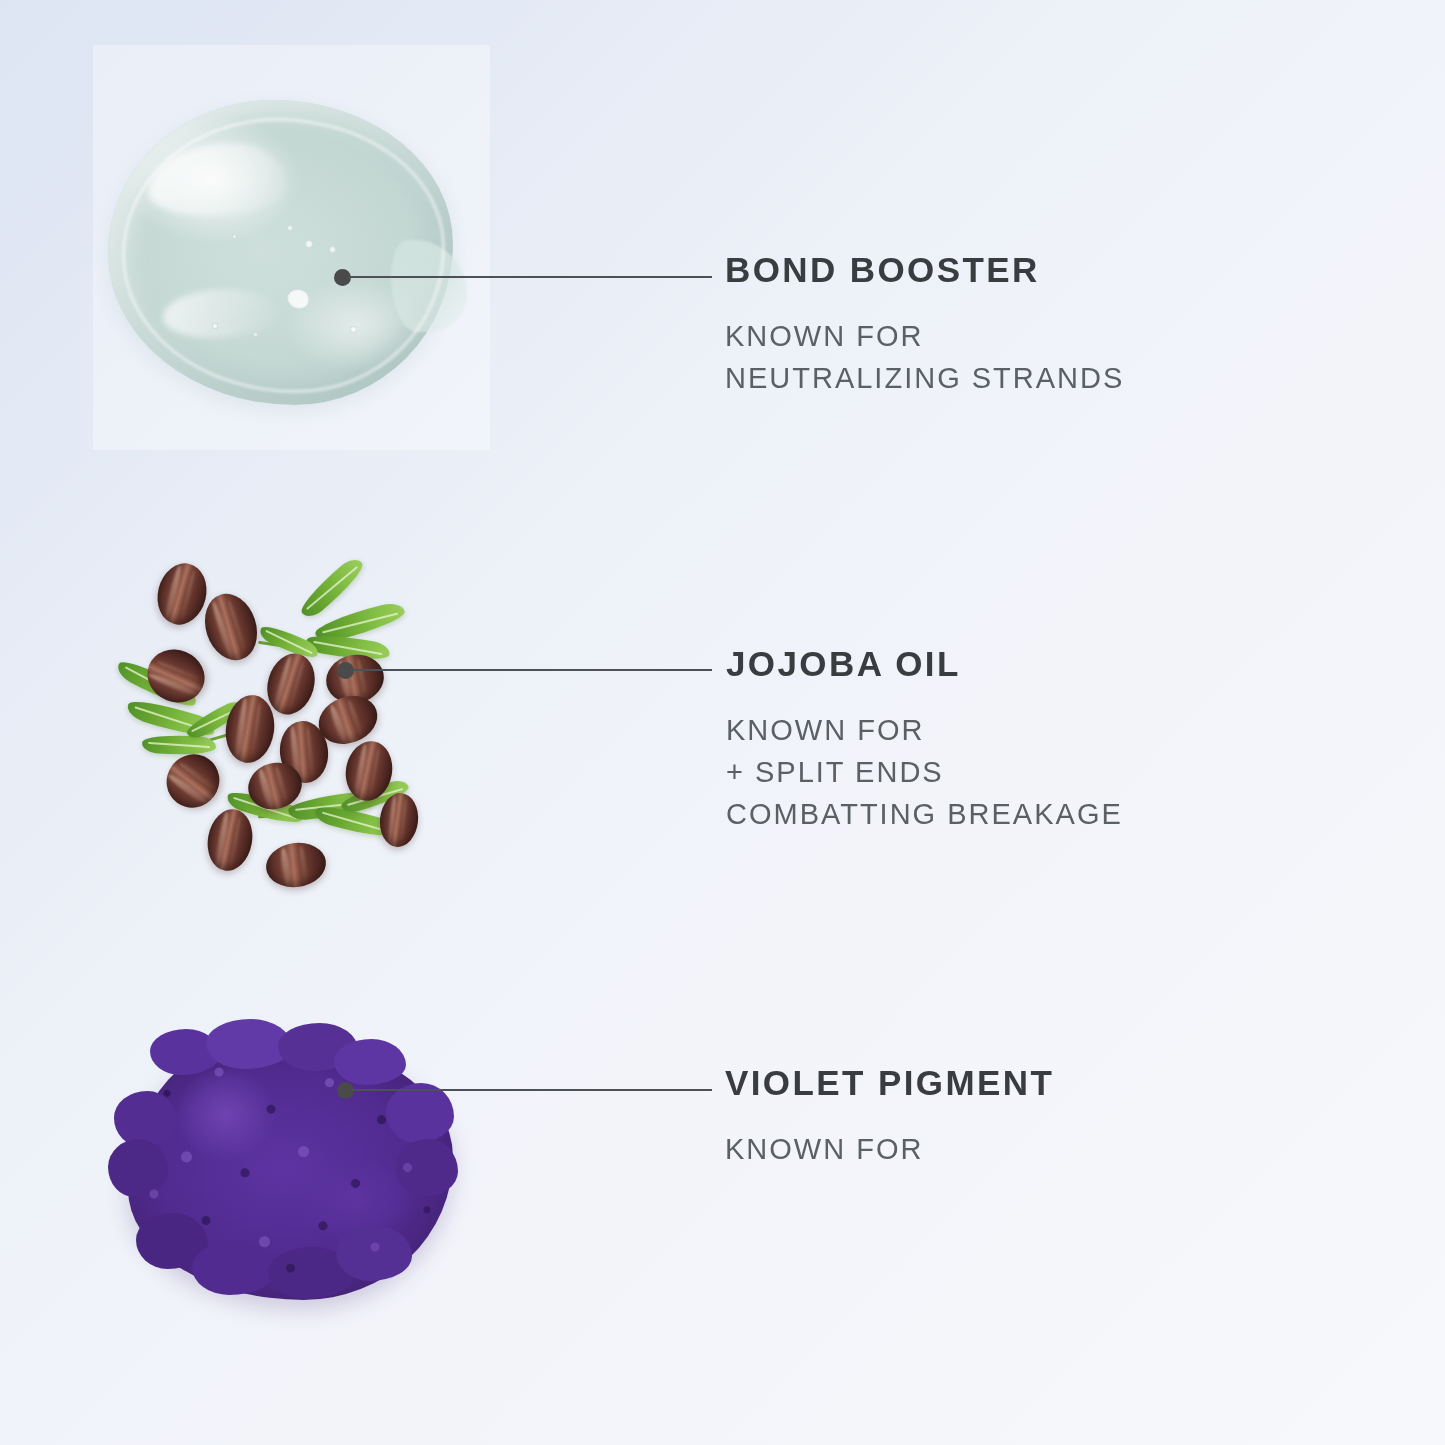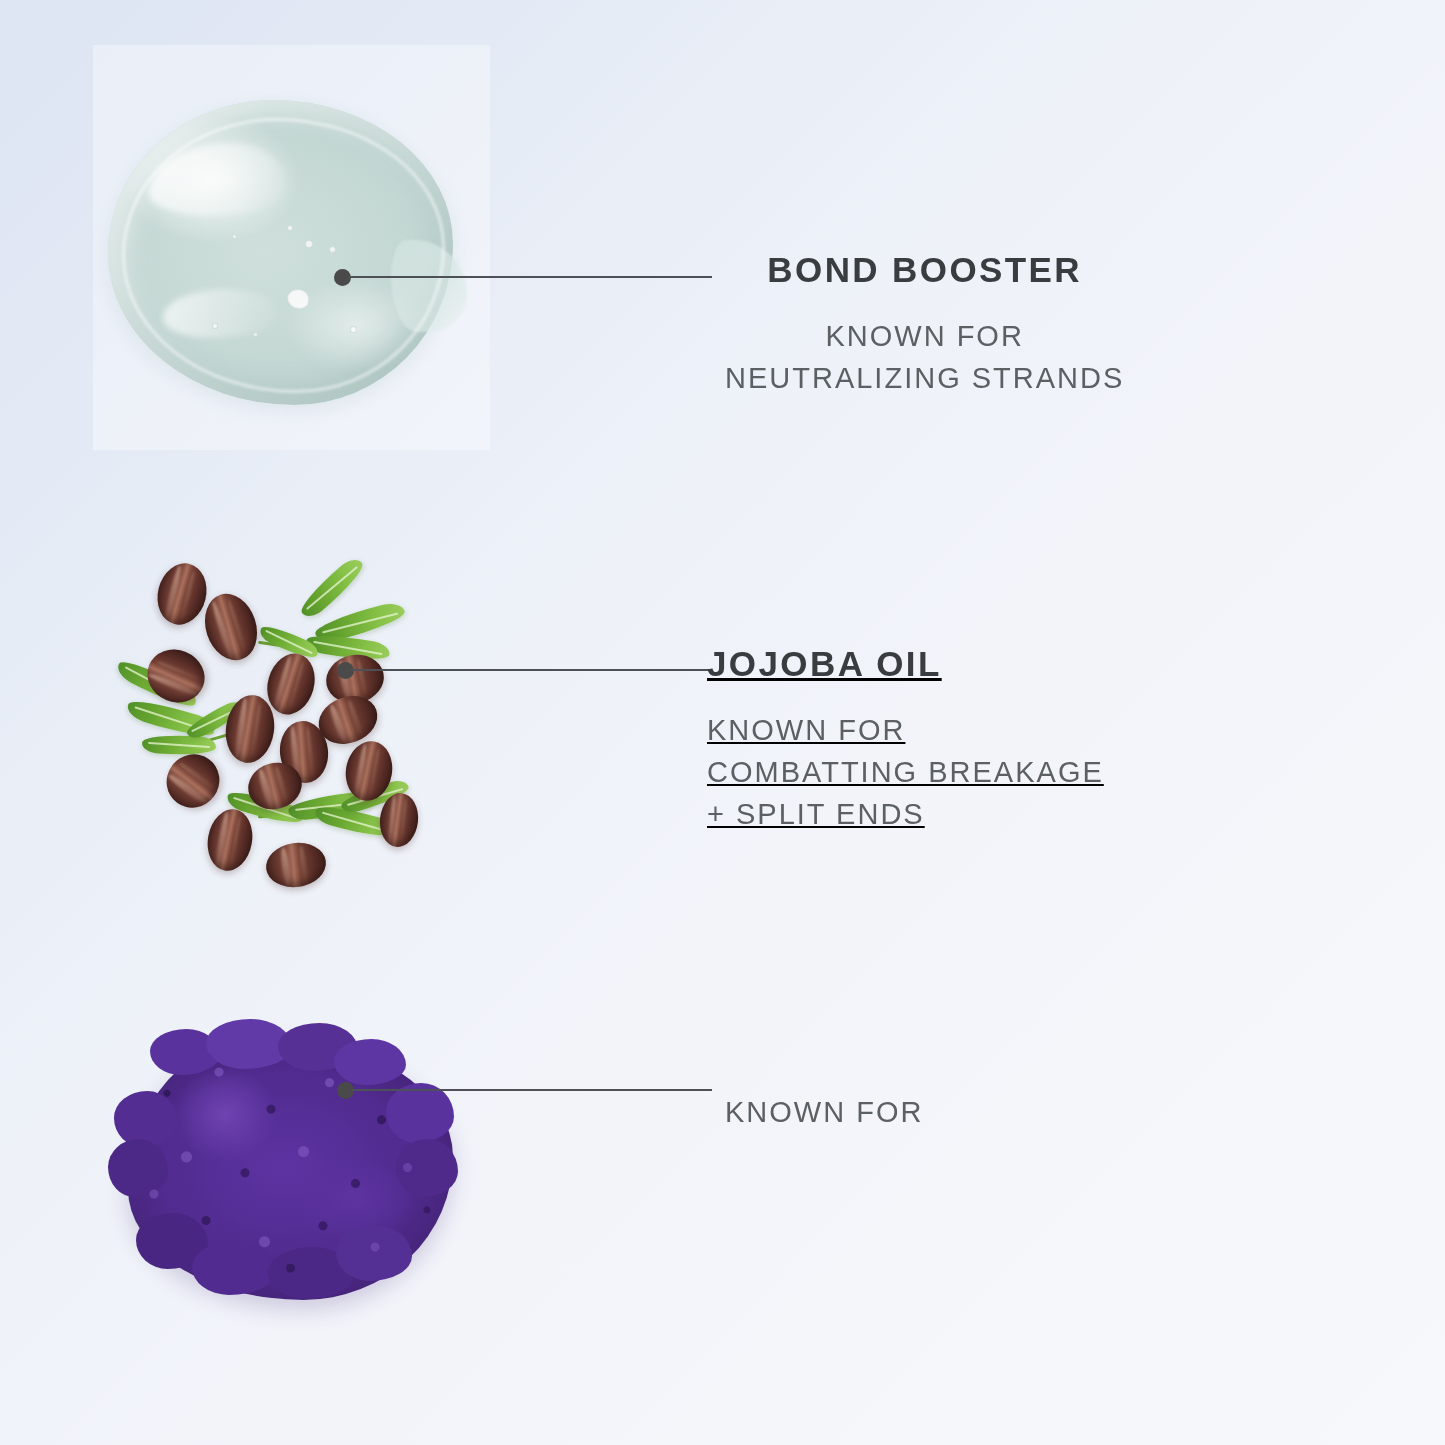--- a/index.html
+++ b/index.html
@@ -274,21 +274,21 @@
     <div class="bubble" style="left:42%;top:76%;width:5px;height:5px;"></div>
     <div class="bubble" style="left:70%;top:74%;width:7px;height:7px;"></div>
     <div class="bubble" style="left:52%;top:62%;width:22px;height:20px;background:rgba(255,255,255,0.8);border-radius:50% 50% 40% 60%;"></div>
   </div>
 
   <div class="leader" style="left:334px; top:267px; width:378px;">
     <div class="dot"></div>
     <div class="rule" style="left:14px; width:364px;"></div>
   </div>
 
-  <div class="callout" style="left:725px; top:252px;text-align:center;">
+  <div class="callout" style="left:725px; top:252px;">
     <div class="title">BOND BOOSTER</div>
     <div class="desc">
       <div>KNOWN FOR</div>
       <div>NEUTRALIZING STRANDS</div>
     </div>
   </div>
 
   <div class="joj-wrap">
 
     <div class="stem" style="left:150px;top:90px;width:60px;height:3px;transform:rotate(8deg);"></div>
@@ -323,26 +323,26 @@
     <div class="seed" style="left:100px;top:254px;width:44px;height:62px;transform:rotate(10deg);"></div>
     <div class="seed" style="left:158px;top:288px;width:60px;height:44px;transform:rotate(-8deg);"></div>
     <div class="seed" style="left:272px;top:238px;width:38px;height:54px;transform:rotate(6deg);"></div>
   </div>
 
   <div class="leader" style="left:337px; top:660px; width:375px;">
     <div class="dot"></div>
     <div class="rule" style="left:14px; width:361px;"></div>
   </div>
 
-  <div class="callout" style="left:707px; top:646px;text-decoration:underline;">
+  <div class="callout" style="left:726px; top:646px;">
     <div class="title">JOJOBA OIL</div>
     <div class="desc">
       <div>KNOWN FOR</div>
+      <div>+ SPLIT ENDS</div>
       <div>COMBATTING BREAKAGE</div>
-      <div>+ SPLIT ENDS</div>
     </div>
   </div>
 
   <div class="pow-wrap">
     <div class="pow-mass"></div>
     <div class="clump" style="left:22px;top:-6px;width:70px;height:46px;background:#5a329e;"></div>
     <div class="clump" style="left:78px;top:-16px;width:86px;height:50px;background:#613aa8;"></div>
     <div class="clump" style="left:150px;top:-12px;width:80px;height:48px;background:#573096;"></div>
     <div class="clump" style="left:206px;top:4px;width:72px;height:46px;background:#5e36a3;"></div>
     <div class="clump" style="left:-14px;top:56px;width:64px;height:56px;background:#532d92;"></div>
@@ -355,18 +355,19 @@
     <div class="clump" style="left:208px;top:190px;width:76px;height:56px;background:#543094;"></div>
     <div class="pow-grain"></div>
   </div>
 
   <div class="leader" style="left:337px; top:1080px; width:375px;">
     <div class="dot"></div>
     <div class="rule" style="left:14px; width:361px;"></div>
   </div>
 
   <div class="callout" style="left:725px; top:1065px;">
+    <div class="title">VIOLET PIGMENT</div>
     <div class="desc">
       <div>KNOWN FOR</div>
     </div>
   </div>
 
 </div>
 
 </body></html>

